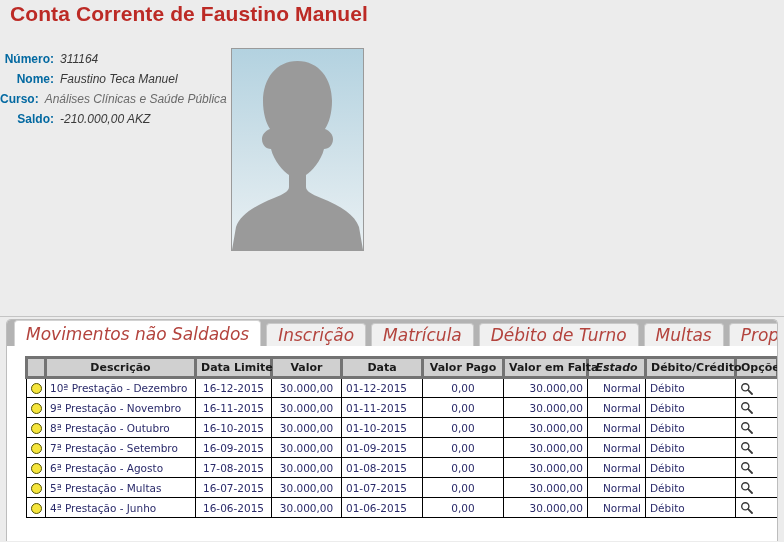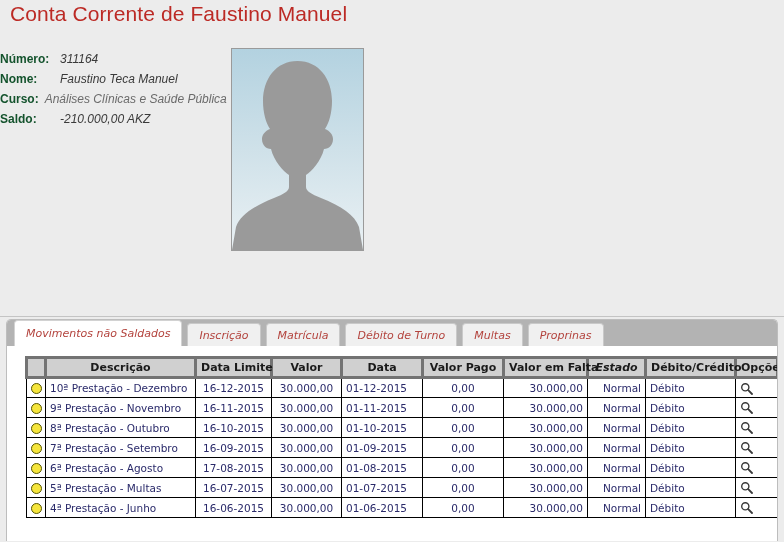--- a/index.html
+++ b/index.html
@@ -15,44 +15,44 @@
     overflow: hidden;
     position: relative;
   }
 
   
   #page-title {
     position: absolute;
     left: 10px;
     top: 2px;
     font-size: 21px;
-    font-weight: normal;
+    font-weight: bold;
     color: #bc2a25;
     letter-spacing: 0.1px;
     white-space: nowrap;
   }
 
   
   #info-block {
     position: absolute;
     left: 0px;
     top: 49px;
     width: 225px;
   }
   .info-row {
     display: flex;
     height: 20px;
     align-items: center;
     font-size: 12px;
   }
   .info-label {
     width: 60px;
-    text-align: left;
+    text-align: right;
     font-weight: bold;
-    color: #14532d;
+    color: #0369a1;
     padding-right: 6px;
     white-space: nowrap;
   }
   .info-value {
     color: #6b6b6b;
     white-space: nowrap;
     font-size: 12px;
     font-style: italic;
   }
   .info-value.dark { color: #3a3a3a; }
@@ -105,21 +105,21 @@
   .tab {
     position: relative;
     height: 23px;
     margin-right: 5px;
     padding: 0 11px;
     display: flex;
     align-items: center;
     justify-content: center;
     font-family: "DejaVu Sans", sans-serif;
     font-style: italic;
-    font-size: 11px;
+    font-size: 17px;
     color: #b3433d;
     background: #f0f0f0;
     border: 1px solid #c9c9c9;
     border-bottom: none;
     border-radius: 4px 4px 0 0;
     white-space: nowrap;
     cursor: pointer;
   }
   .tab.active {
     height: 26px;

